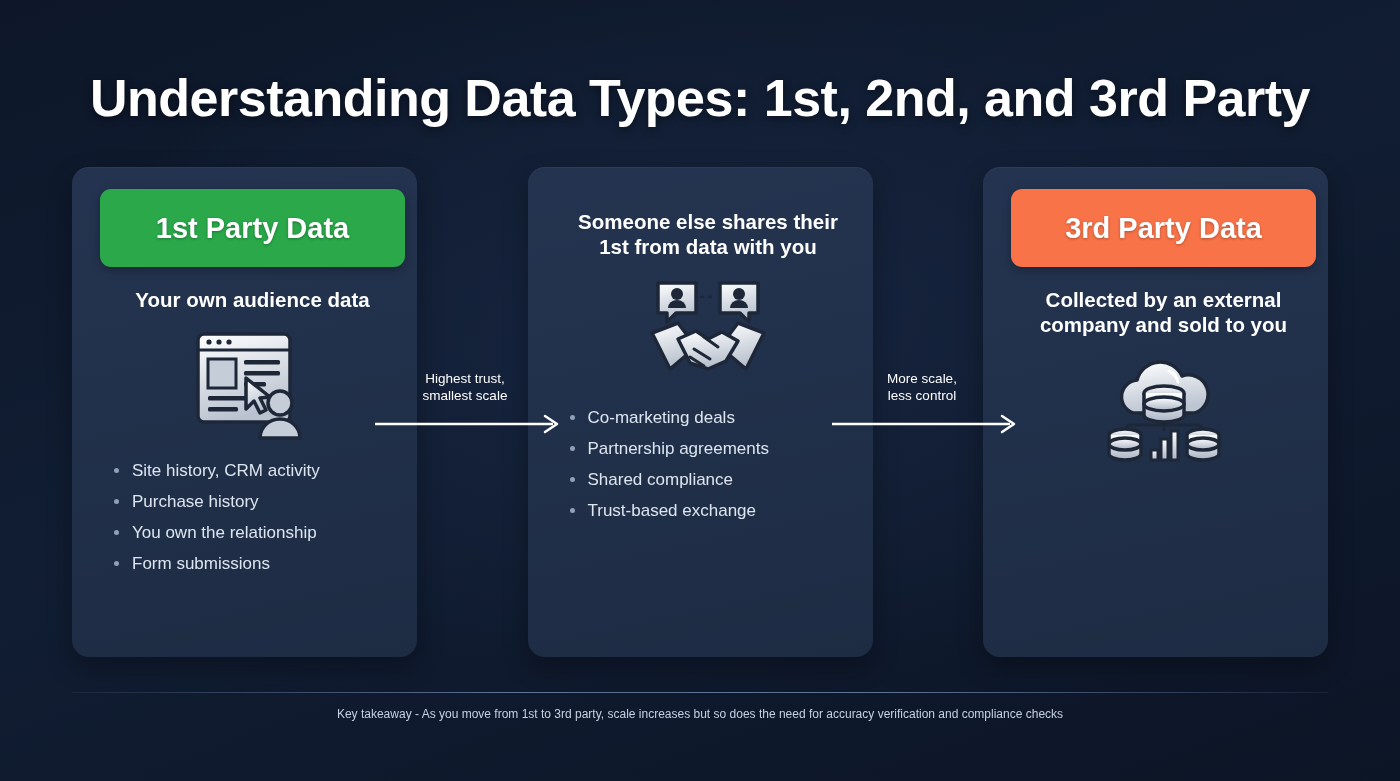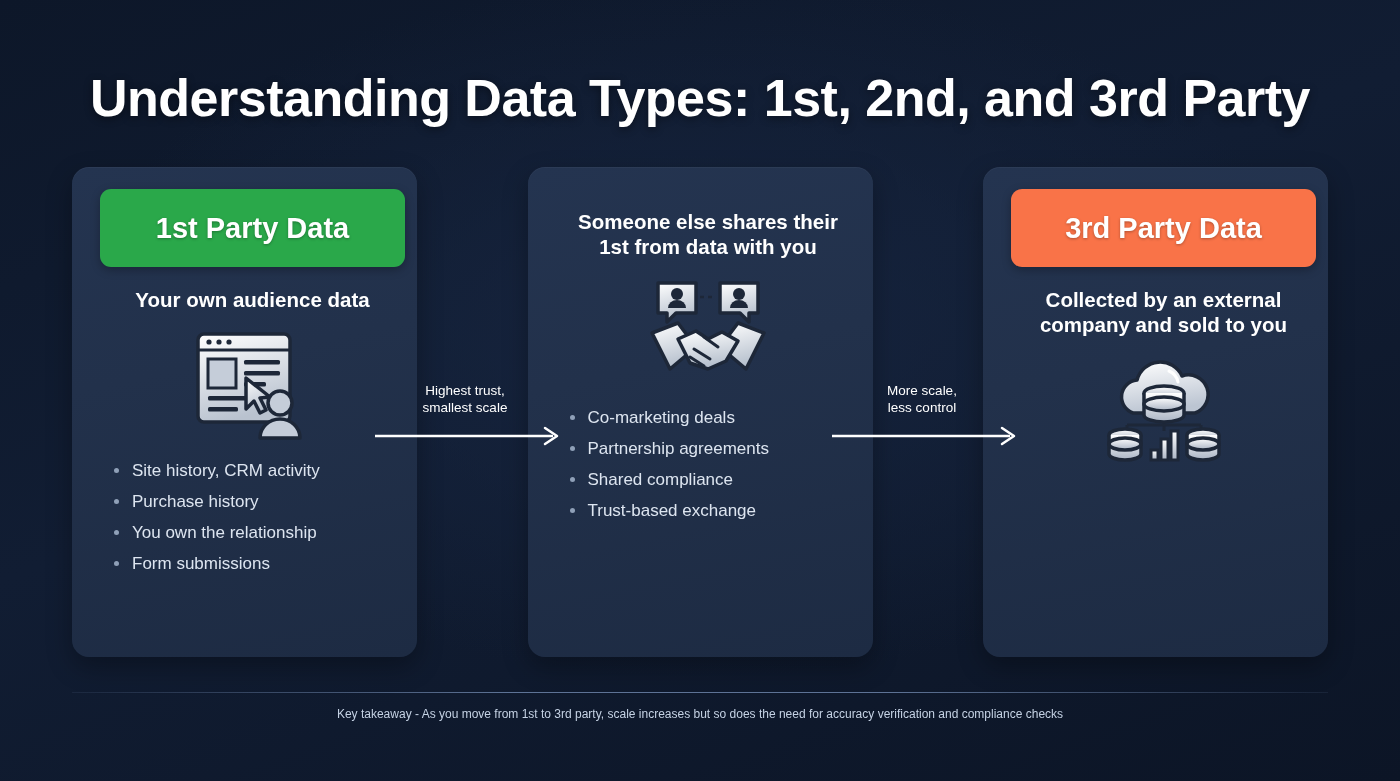--- a/index.html
+++ b/index.html
@@ -113,21 +113,21 @@
     top: 8px;
     width: 5px;
     height: 5px;
     border-radius: 50%;
     background: #8fa0b8;
   }
 
   
   .connector {
     position: absolute;
-    top: 382px;
+    top: 370px;
     width: 180px;
     height: 70px;
     display: flex;
     flex-direction: column;
   }
   .connector.c1 { left: 375px; }
   .connector.c2 { left: 832px; }
 
   .connector-label {
     font-size: 13.5px;

